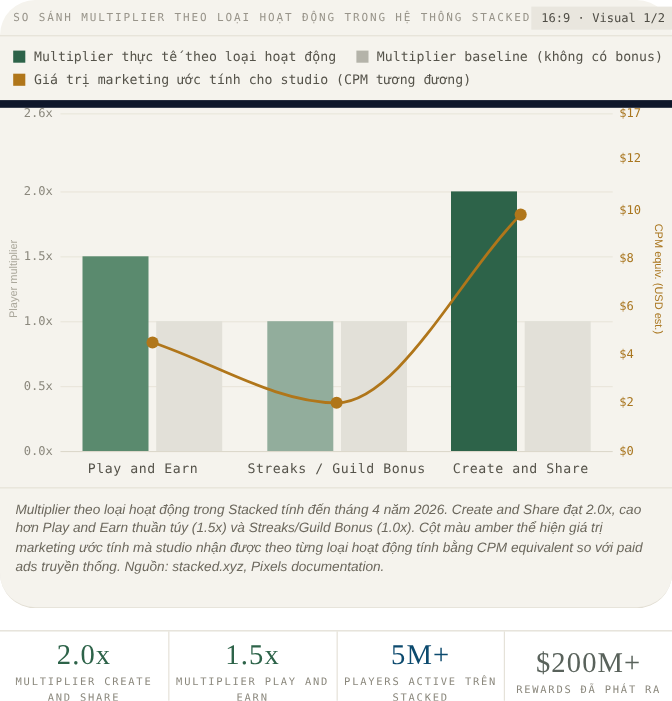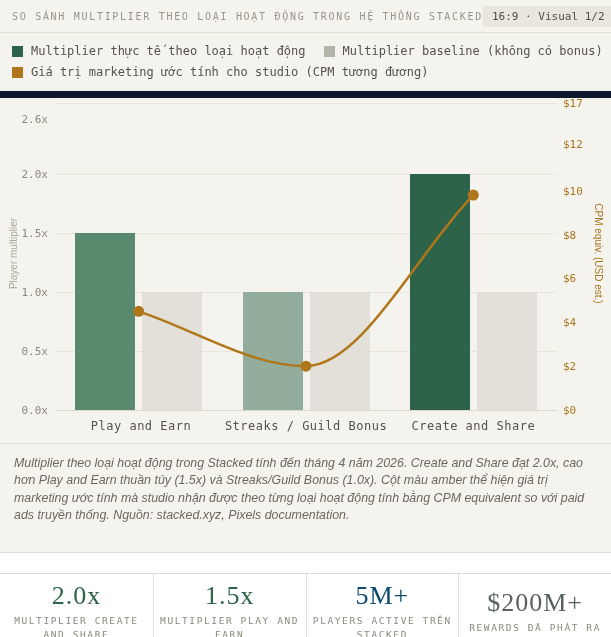--- a/index.html
+++ b/index.html
@@ -5,20 +5,21 @@
   * { box-sizing: border-box; }
   html,body { margin:0; padding:0; }
   body {
     width:611px; height:637px; overflow:hidden;
     background:#ffffff;
     font-family:"DejaVu Sans Mono", monospace;
   }
   .card {
     background:#f5f3ed;
     border-bottom:1px solid #e2ded3;
+    border-radius:32px;
   }
   .header {
     height:33px; display:flex; align-items:center; justify-content:space-between;
     padding:0 12px; border-bottom:1px solid #e4e0d5;
   }
   .title {
     font-size:10px; letter-spacing:1.7px; color:#98948a; white-space:nowrap;
   }
   .badge {
     background:#e9e6de; color:#4f4d45; font-size:11px;
@@ -111,32 +112,32 @@
       <div class="ytick" style="top: 312px;">0.0x</div>
       <div class="gridline" style="top: 252.962px;"></div>
       <div class="ytick" style="top: 252.962px;">0.5x</div>
       <div class="gridline" style="top: 193.923px;"></div>
       <div class="ytick" style="top: 193.923px;">1.0x</div>
       <div class="gridline" style="top: 134.885px;"></div>
       <div class="ytick" style="top: 134.885px;">1.5x</div>
       <div class="gridline" style="top: 75.8462px;"></div>
       <div class="ytick" style="top: 75.8462px;">2.0x</div>
       <div class="gridline" style="top: 5px;"></div>
-      <div class="ytick" style="top: 5px; margin-top: 16px;">2.6x</div>
+      <div class="ytick" style="top: 5px;">2.6x</div>
       <div class="y2tick" style="top: 312px;">$0</div>
       <div class="y2tick" style="top: 268.143px;">$2</div>
       <div class="y2tick" style="top: 224.286px;">$4</div>
       <div class="y2tick" style="top: 180.429px;">$6</div>
       <div class="y2tick" style="top: 136.571px;">$8</div>
       <div class="y2tick" style="top: 92.7143px;">$10</div>
       <div class="y2tick" style="top: 46px;">$12</div>
       <div class="y2tick" style="top: 5px;">$17</div>
       <div class="bar" style="left: 75.1667px; width: 60px; top: 134.885px; height: 177.115px; background: rgb(90, 138, 110);"></div>
       <div class="bar" style="left: 142.167px; width: 60px; top: 193.923px; height: 118.077px; background: rgb(226, 224, 216);"></div>
-      <div class="xlabel" style="left: 141px;">Play and Earn</div>
+      <div class="xlabel" style="left: 130px;">Play and Earn</div>
       <div class="bar" style="left: 242.5px; width: 60px; top: 193.923px; height: 118.077px; background: rgb(146, 173, 156);"></div>
       <div class="bar" style="left: 309.5px; width: 60px; top: 193.923px; height: 118.077px; background: rgb(226, 224, 216);"></div>
       <div class="xlabel" style="left: 306px;">Streaks / Guild Bonus</div>
       <div class="bar" style="left: 409.833px; width: 60px; top: 75.8462px; height: 236.154px; background: rgb(45, 99, 73);"></div>
       <div class="bar" style="left: 476.833px; width: 60px; top: 193.923px; height: 118.077px; background: rgb(226, 224, 216);"></div>
       <div class="xlabel" style="left: 473.333px;">Create and Share</div>
       <svg id="line-svg" width="611" height="346">
         <path d="M138.66666666666669,213.32142857142856 C194.44444444444446,231.5952380952381 250.22222222222223,268.14285714285717 306,268.14285714285717 C361.77777777777777,268.14285714285717 417.55555555555554,154.1142857142857 473.3333333333333,97.09999999999997" fill="none" stroke="#b0761a" stroke-width="2.5"></path>
         <circle cx="138.66666666666669" cy="213.32142857142856" r="5.5" fill="#b0761a"></circle>
         <circle cx="306" cy="268.14285714285717" r="5.5" fill="#b0761a"></circle>

